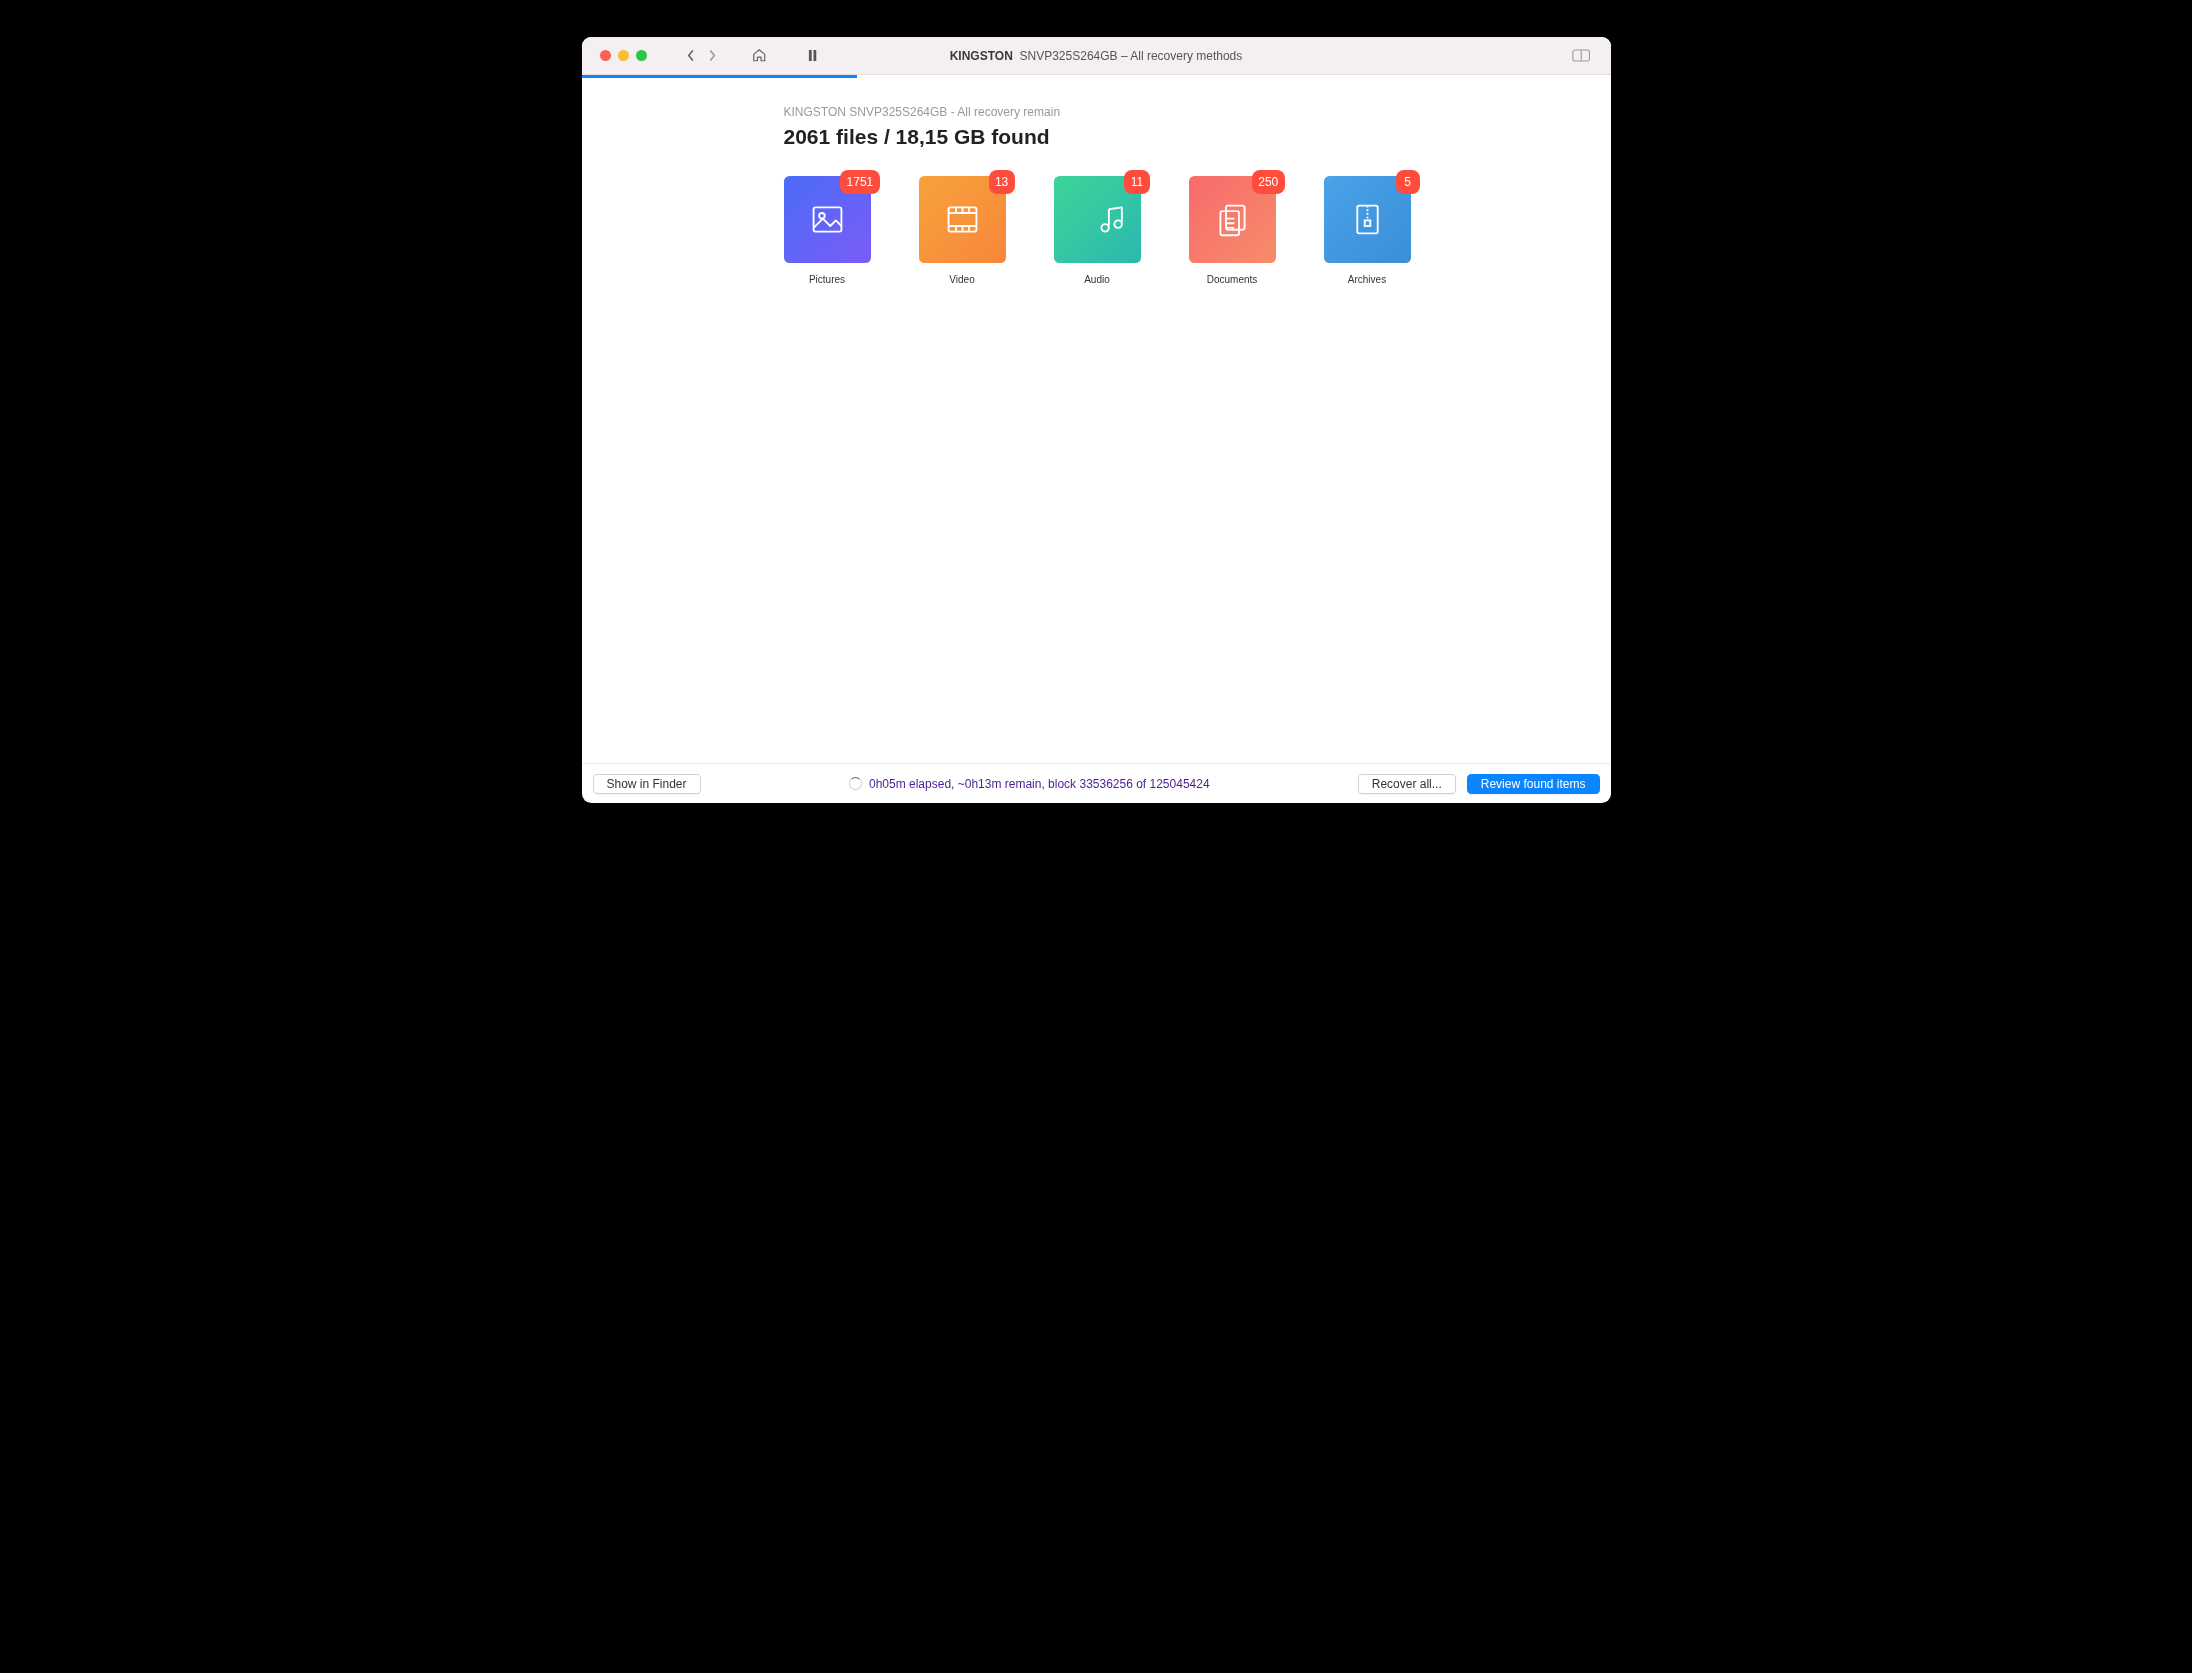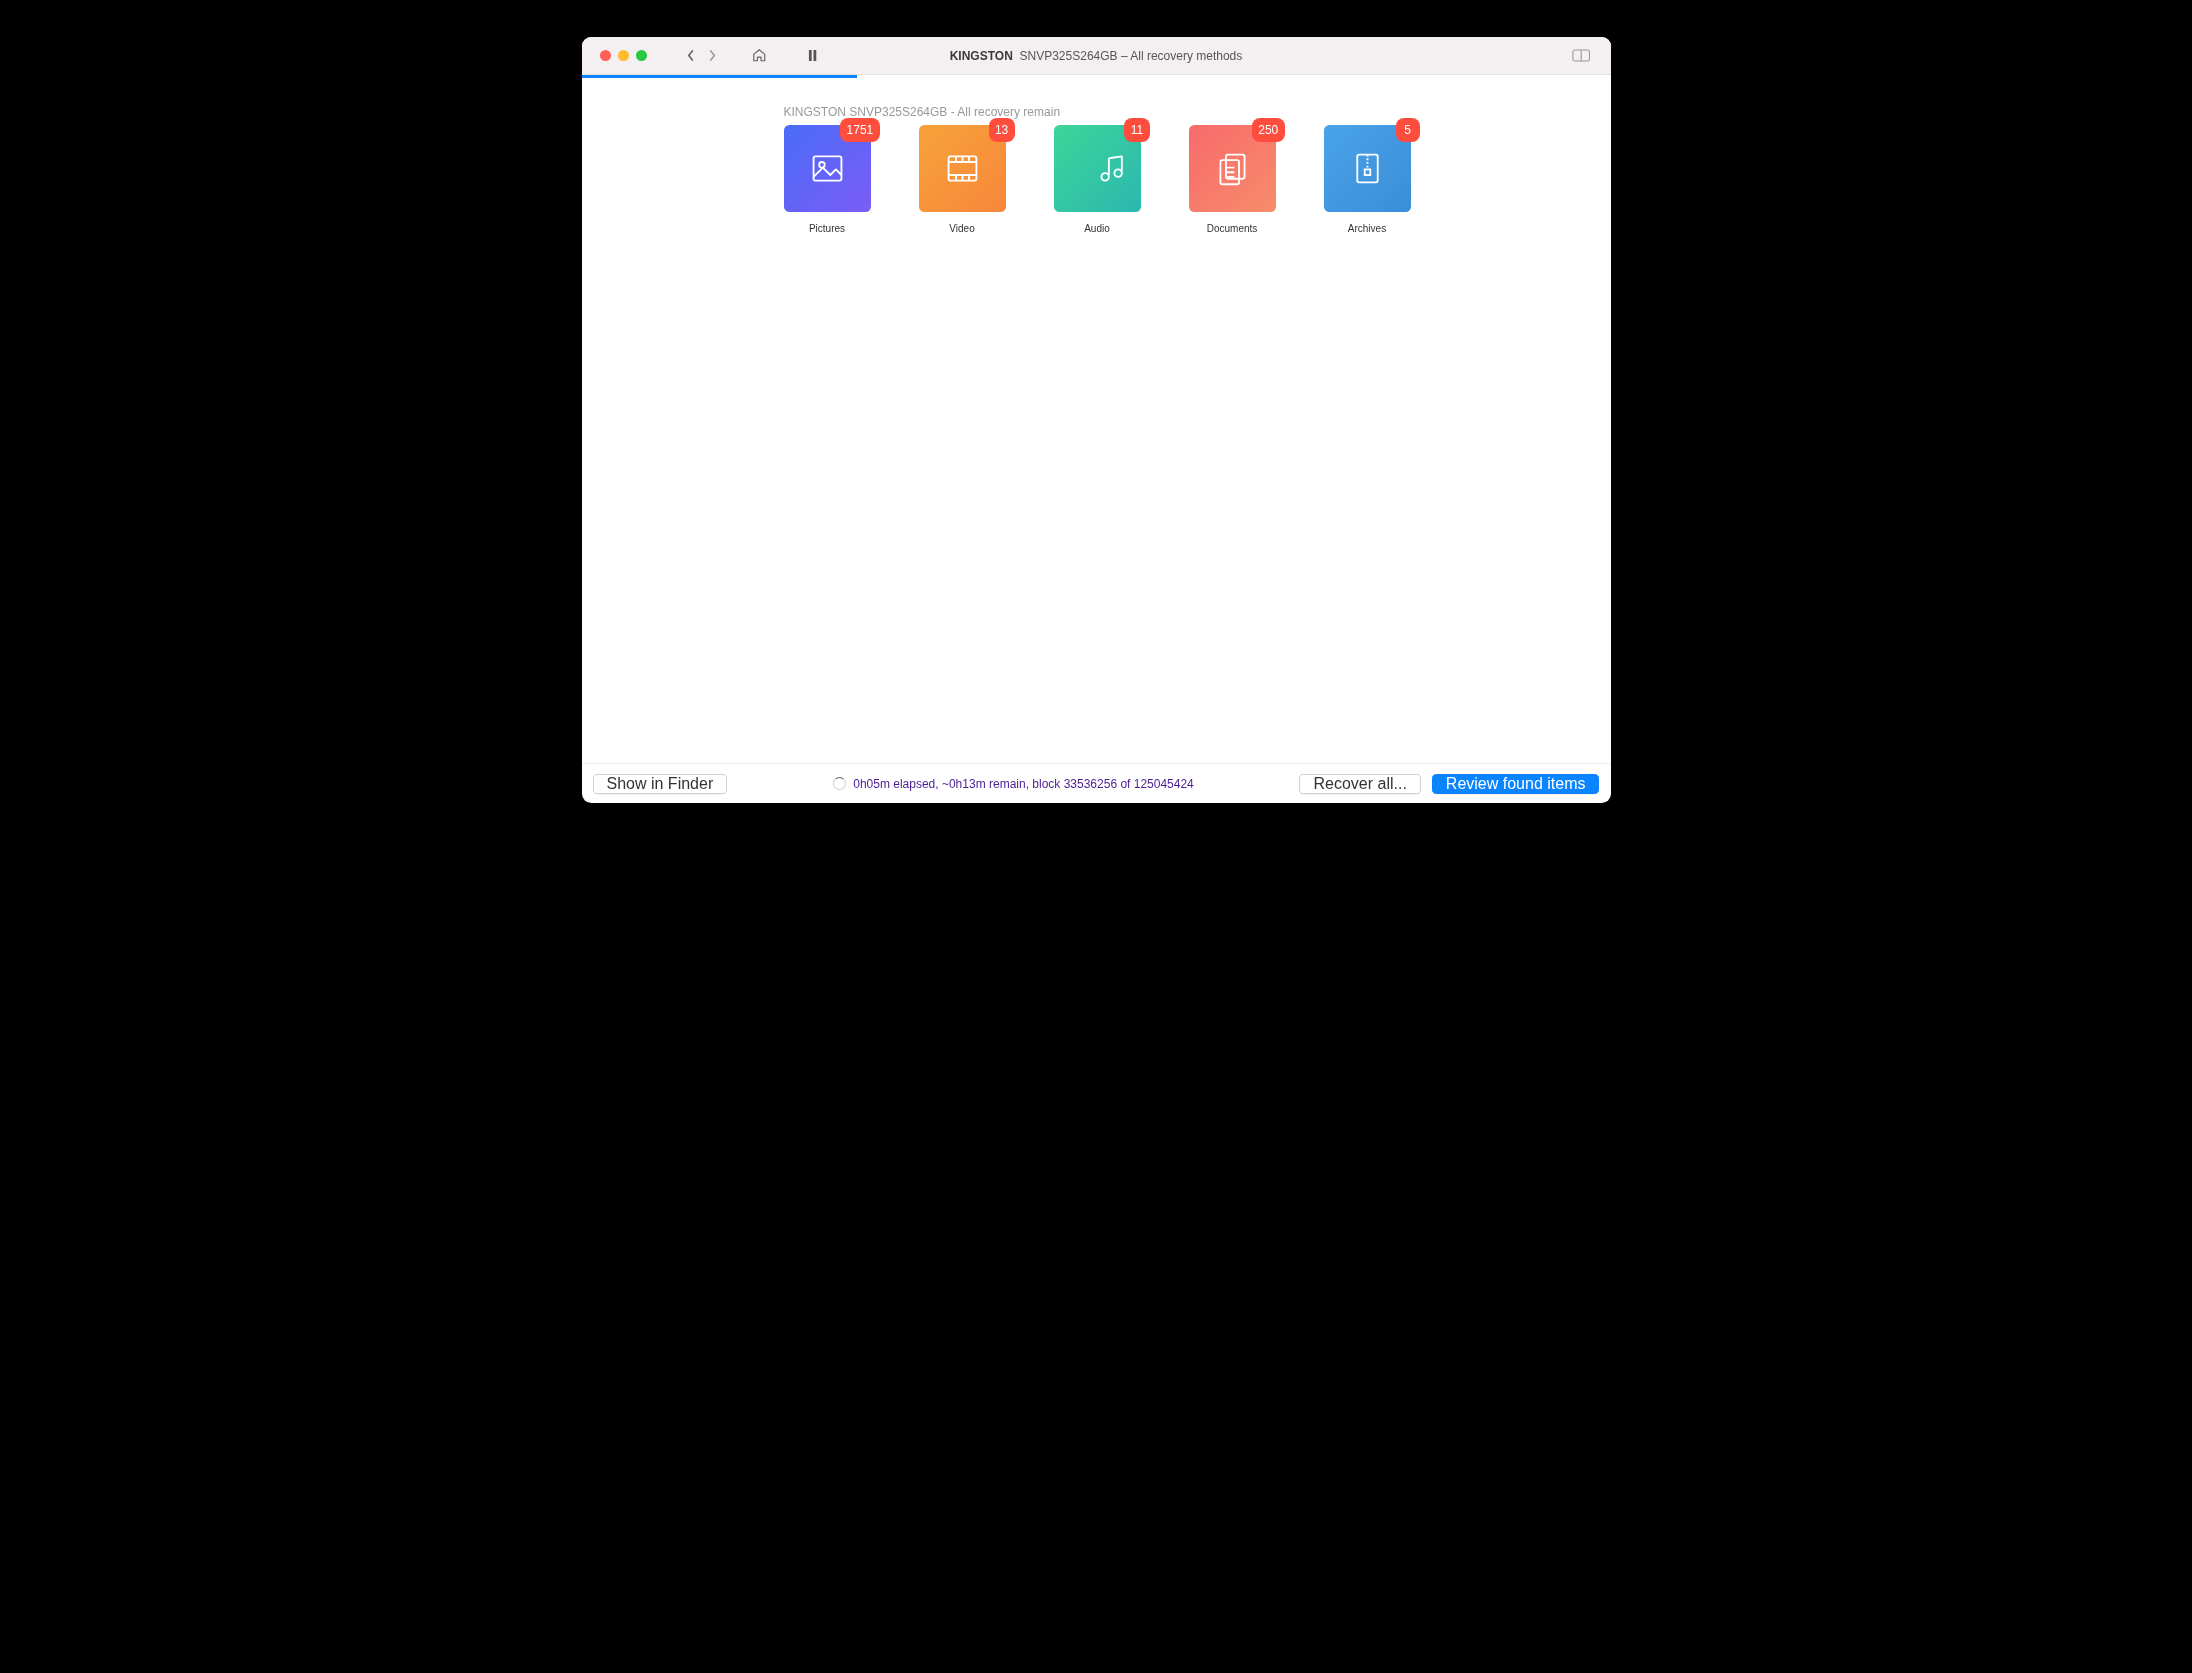--- a/index.html
+++ b/index.html
@@ -155,21 +155,21 @@
     gap: 11px;
     font-size: 12px;
     color: #555;
   }
   .btn {
     height: 20px;
     padding: 0 13px;
     border-radius: 4.6px;
     border: 0.9px solid #d0d0d0;
     background: #fff;
-    font-size: 16px;
+    font-size: 12px;
     color: #333;
     display: inline-flex;
     align-items: center;
     cursor: pointer;
     box-shadow: 0 0.9px 0.9px rgba(0,0,0,0.05);
   }
   .btn.primary {
     background: #0a84ff;
     border-color: #0a84ff;
     color: #fff;
@@ -237,20 +237,21 @@
       </svg>
     </div>
   </div>
 
   <div class="progress-bar">
     <div class="progress-fill" id="progress-fill" style="width: 26.8%;"></div>
   </div>
 
   <div class="content">
     <div class="breadcrumb">KINGSTON  SNVP325S264GB - All recovery remain</div>
+    <div class="headline">2061 files / 18,15 GB found</div>
 
     <div class="categories" id="categories">
 
     <div class="cat">
           <div class="tile pictures">
             <span>
               <svg width="39" height="39" viewBox="0 0 42 42">
                 <rect x="6" y="8" width="30" height="26" rx="2" stroke="#fff" stroke-width="2" fill="none"></rect>
                 <circle cx="15" cy="17" r="3" stroke="#fff" stroke-width="2" fill="none"></circle>
                 <path d="M6 30 L16 20 L24 28 L30 22 L36 28" stroke="#fff" stroke-width="2" fill="none" stroke-linejoin="round"></path>

